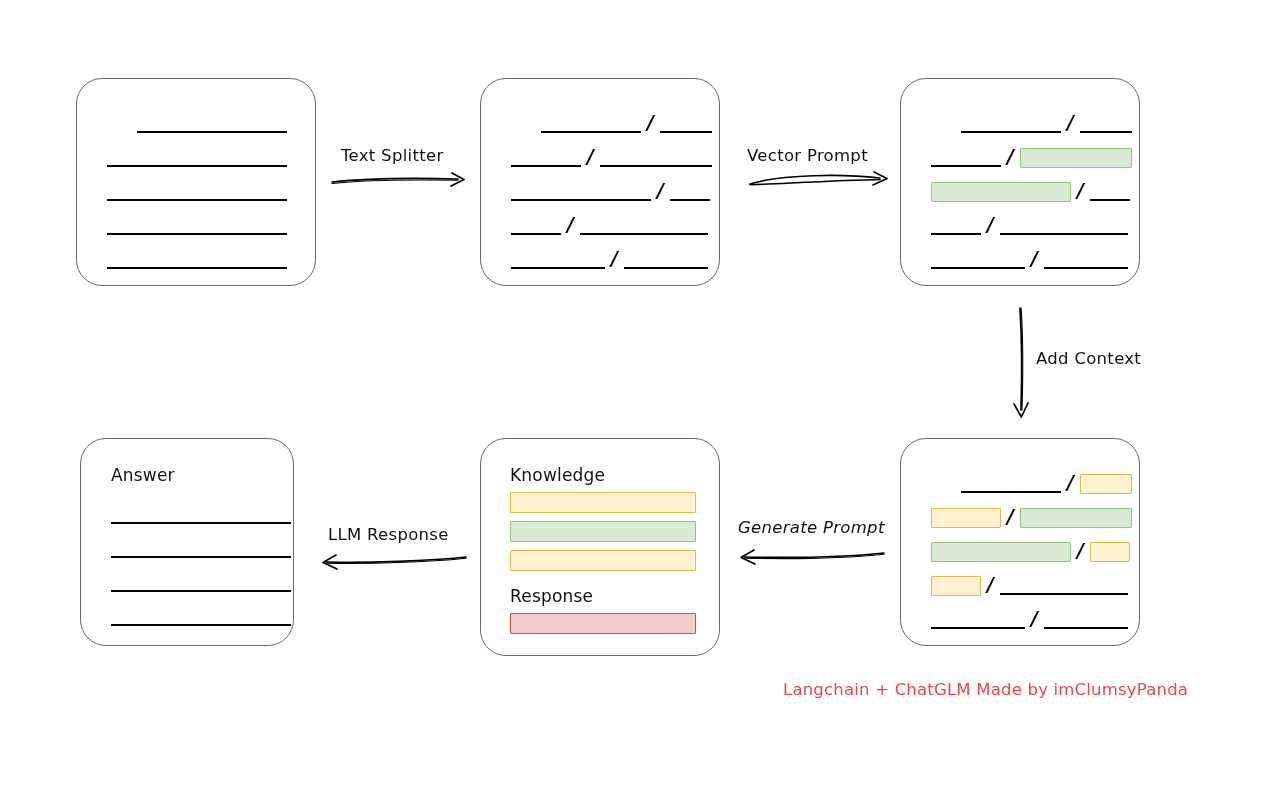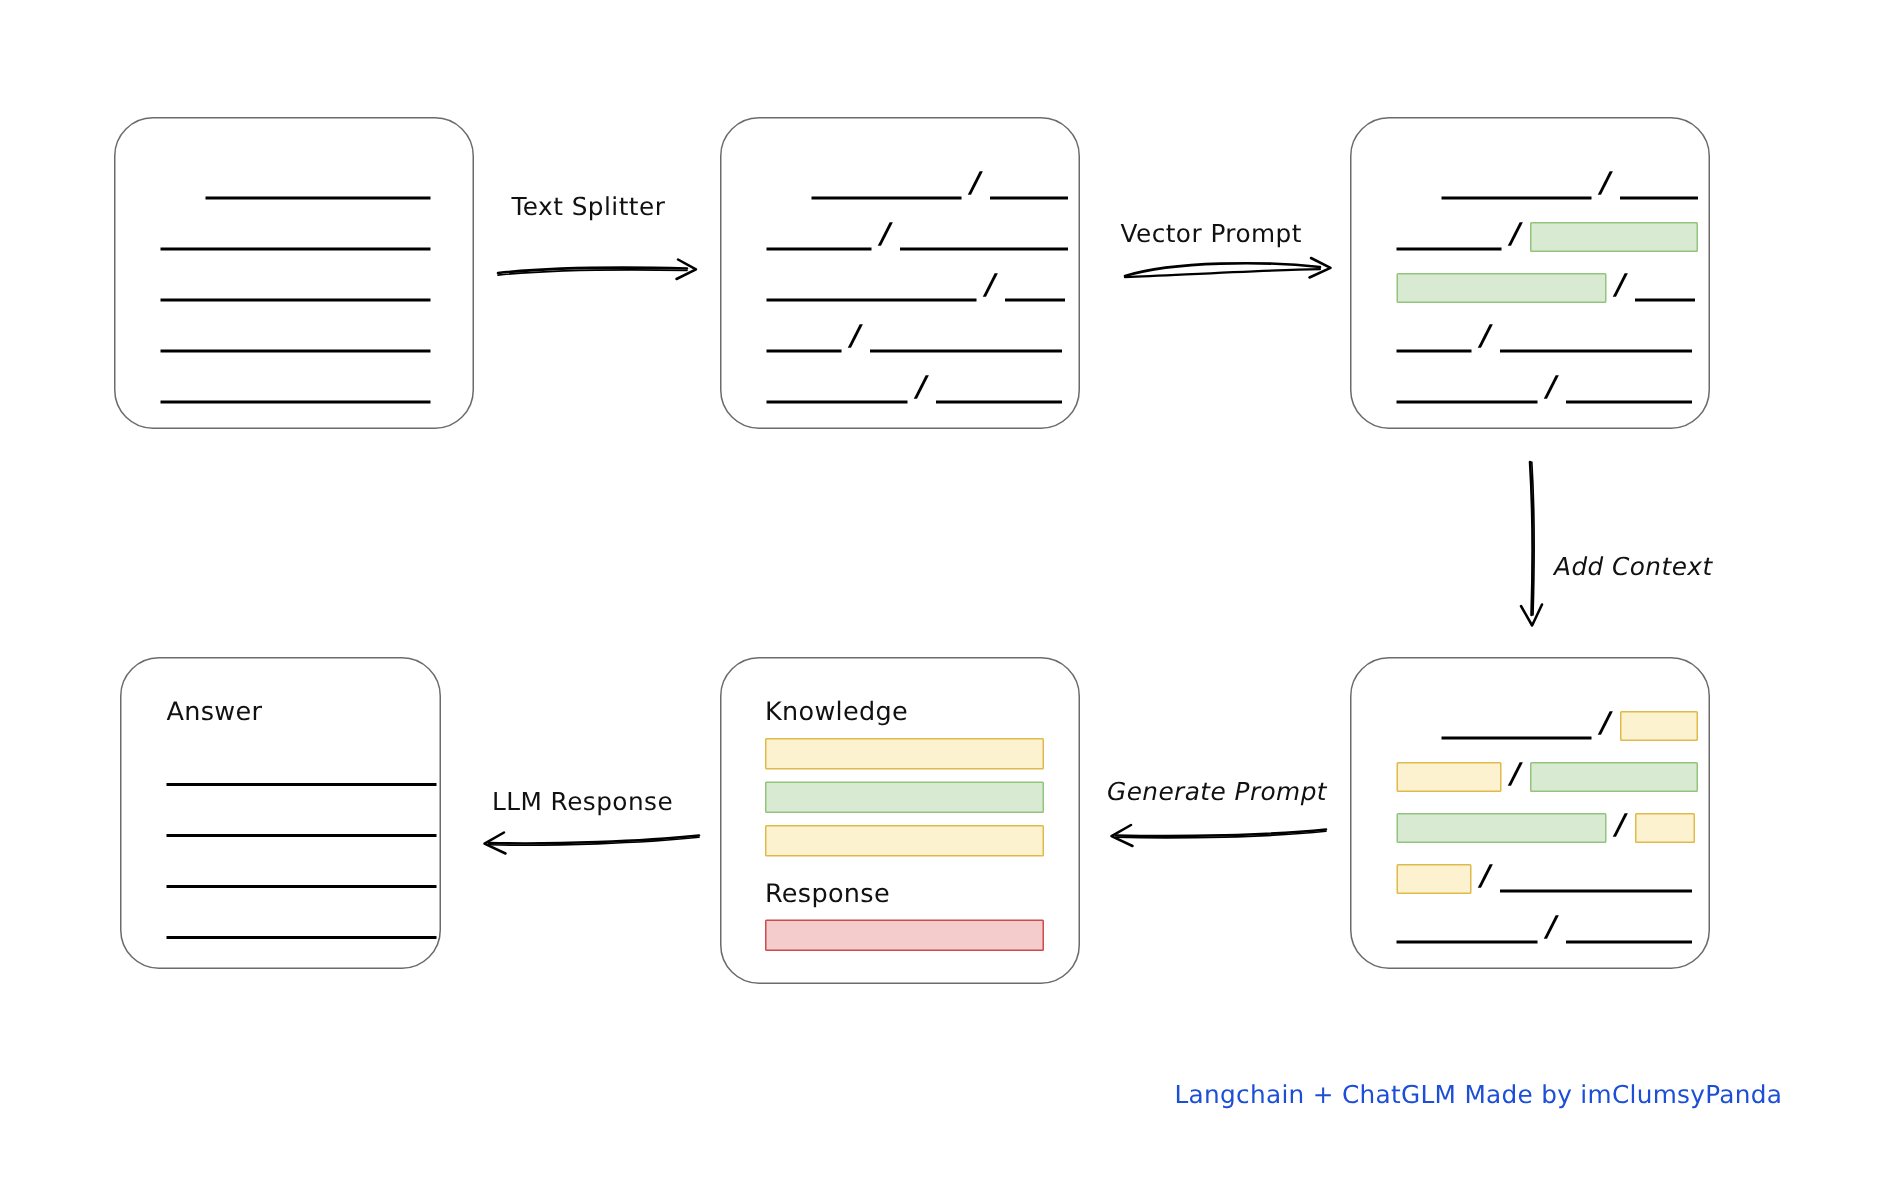--- a/index.html
+++ b/index.html
@@ -92,22 +92,21 @@
     font-size: 16.5px;
     letter-spacing: .3px;
     white-space: nowrap;
     color: #111111;
   }
   .credit {
     position: absolute;
     font-size: 16.5px;
     letter-spacing: .2px;
     white-space: nowrap;
-    color: #1d4ed8;
-    margin-top: 40px;
+    color: #ef4444;
   }
   svg.arrow {
     position: absolute;
     overflow: visible;
   }
 </style>
 </head>
 <body>
 
 <div id="canvas"></div>
@@ -126,21 +125,21 @@
       </div>
       <div class="row" style="left: 30px; top: 136px;">
         <span class="seg plain" style="width: 180px;"></span>
       </div>
       <div class="row" style="left: 30px; top: 170px;">
         <span class="seg plain" style="width: 180px;"></span>
       </div>
     </div>
 </div>
 
-<div class="arrow-label" style="left:341px; top:128px;">Text Splitter</div>
+<div class="arrow-label" style="left:341px; top:146px;">Text Splitter</div>
 <svg class="arrow" style="left:330px; top:168px;" width="140" height="26" viewBox="0 0 140 26">
   <path d="M2,14 C40,10 90,10 128,11" stroke="#000" stroke-width="1.7" fill="none" stroke-linecap="round"></path>
   <path d="M2,15.4 C40,11.6 90,11.6 128,12.3" stroke="#000" stroke-width="1.1" fill="none" stroke-linecap="round"></path>
   <path d="M122,5 L134,11.6 L121,18" stroke="#000" stroke-width="1.7" fill="none" stroke-linejoin="round" stroke-linecap="round"></path>
 </svg>
 
 <div class="doc-box" style="left:480px; top:78px; width:240px; height:208px;">
   <div id="split-rows">
       <div class="row" style="left: 60px; top: 34px;">
         <span class="seg plain" style="width: 100px;"></span>
@@ -200,21 +199,21 @@
         <span class="seg plain" style="width: 128px;"></span>
       </div>
       <div class="row" style="left: 30px; top: 170px;">
         <span class="seg plain" style="width: 94px;"></span>
         <span class="slash">/</span>
         <span class="seg plain" style="width: 84px;"></span>
       </div>
     </div>
 </div>
 
-<div class="arrow-label" style="left:1036px; top:368px;font-style:italic;">Add Context</div>
+<div class="arrow-label" style="left:1036px; top:349px;">Add Context</div>
 <svg class="arrow" style="left:1008px; top:306px;" width="30" height="114" viewBox="0 0 30 114">
   <path d="M12,2 C14,34 14,72 13,104" stroke="#000" stroke-width="1.7" fill="none" stroke-linecap="round"></path>
   <path d="M13.2,2 C15.2,34 15,72 14,104" stroke="#000" stroke-width="1.1" fill="none" stroke-linecap="round"></path>
   <path d="M6,98 L13.4,111 L20,97" stroke="#000" stroke-width="1.7" fill="none" stroke-linejoin="round" stroke-linecap="round"></path>
 </svg>
 
 <div class="doc-box" style="left:900px; top:438px; width:240px; height:208px;">
   <div id="context-rows">
       <div class="row" style="left: 60px; top: 34px;">
         <span class="seg plain" style="width: 100px;"></span>

